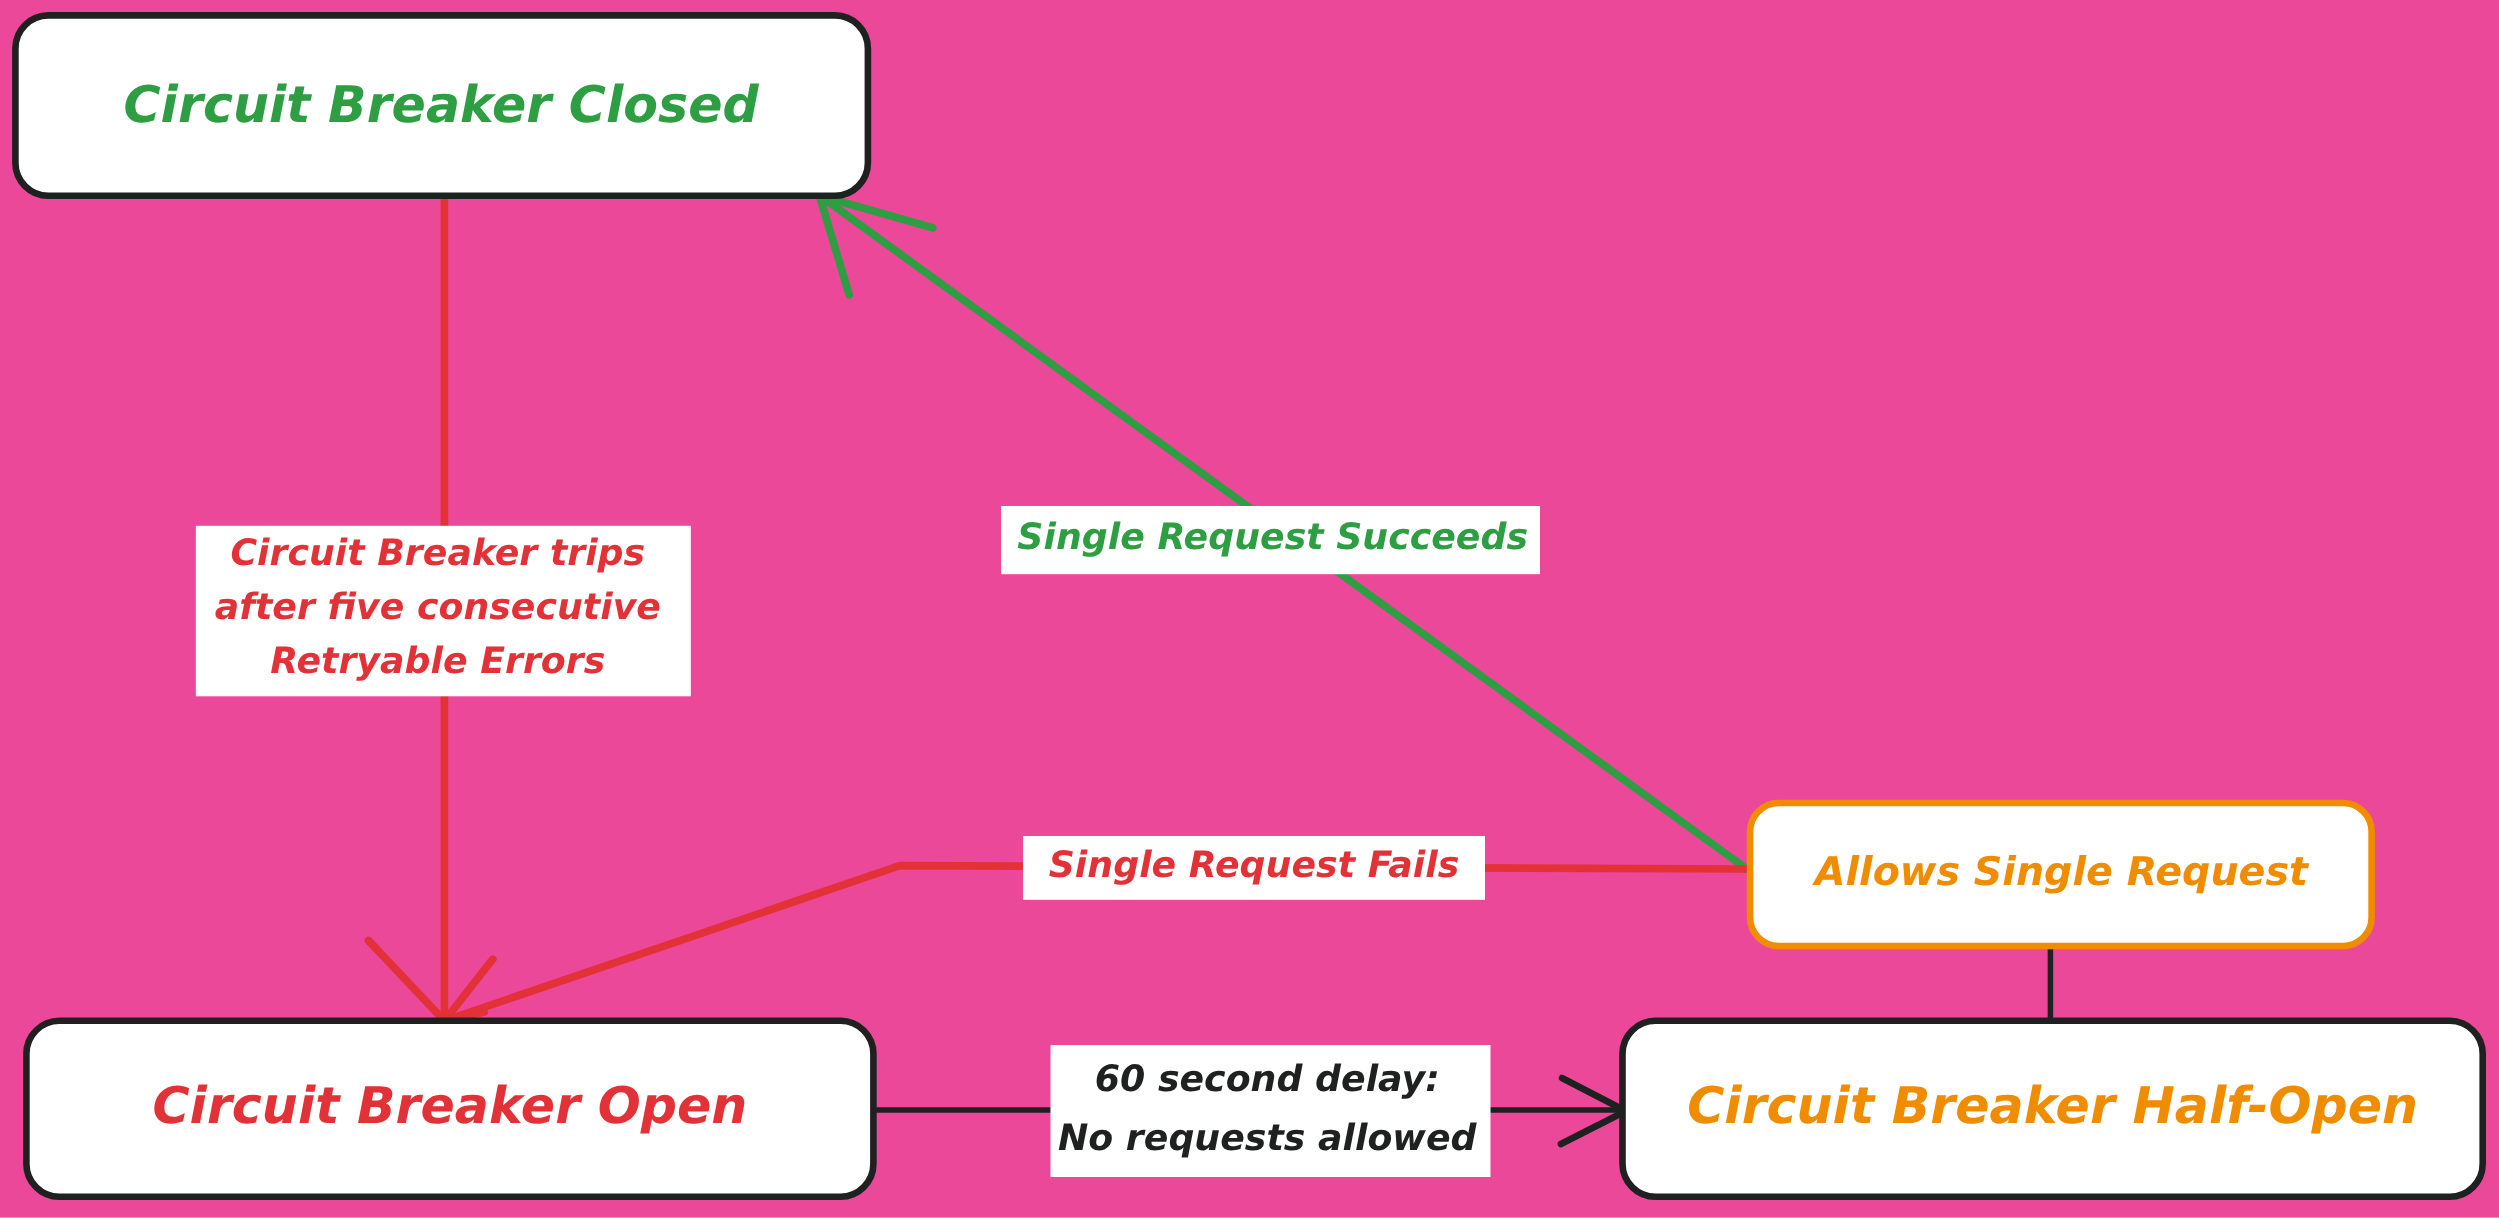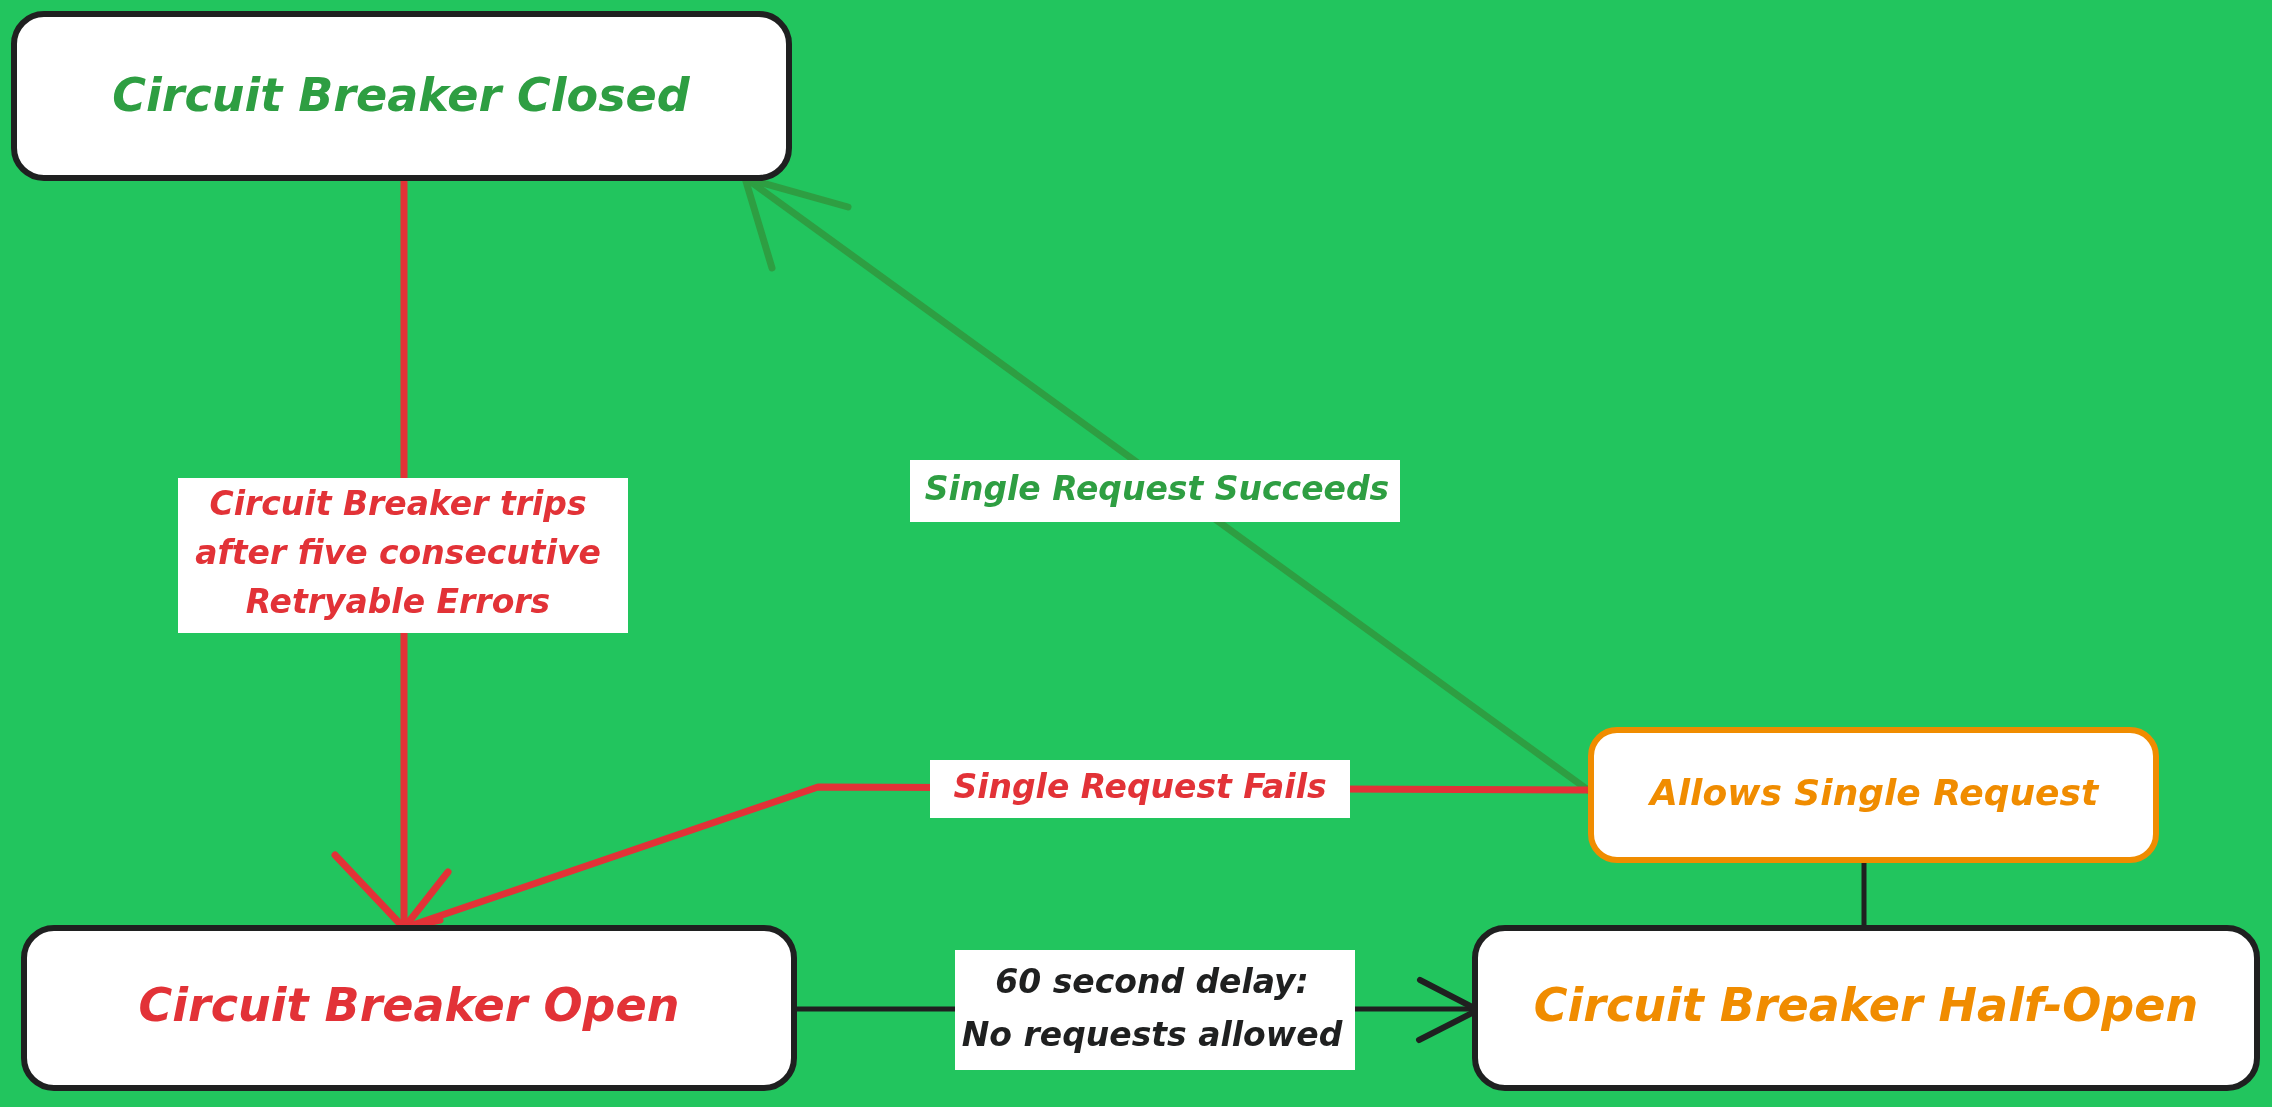--- a/index.html
+++ b/index.html
@@ -11,21 +11,21 @@
   body {
     width: 2272px;
     height: 1107px;
     overflow: hidden;
     font-family: "DejaVu Sans", sans-serif;
   }
   #diagram-root {
     position: relative;
     width: 2272px;
     height: 1107px;
-    background: #22c55e;
+    background: #ec4899;
   }
   svg.diagram-canvas {
     position: absolute;
     top: 0;
     left: 0;
     width: 2272px;
     height: 1107px;
     display: block;
   }
   .node-box {

